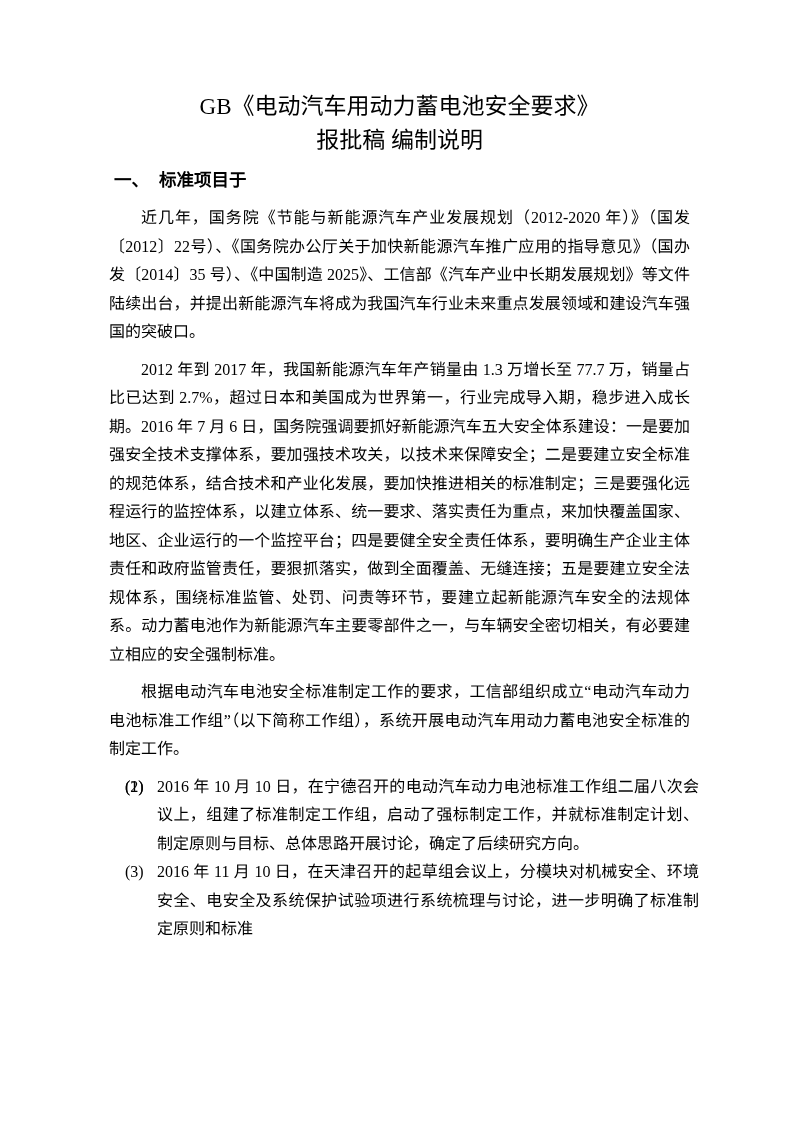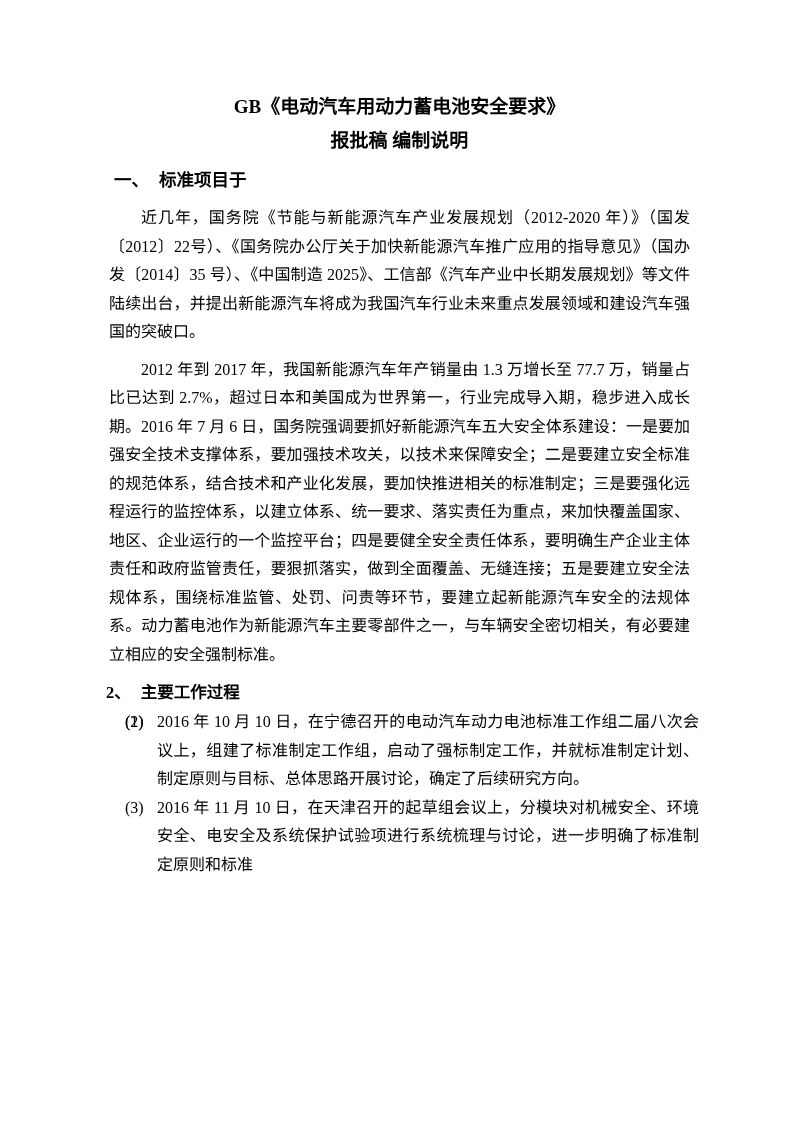--- a/index.html
+++ b/index.html
@@ -14,22 +14,22 @@
     margin: 0 auto;
     background: #ffffff;
     color: #000000;
     font-family: "Liberation Serif", "DejaVu Serif", serif;
     box-sizing: border-box;
     padding: 90px 94px 40px 100px;
     overflow: hidden;
   }
   .doc-title {
     text-align: center;
-    font-size: 19px;
-    font-weight: bold;
+    font-size: 23px;
+    font-weight: normal;
     line-height: 34px;
     margin: 0;
   }
   .section-heading {
     font-size: 17.5px;
     font-weight: bold;
     line-height: 30px;
     margin: 7px 0 0 14px;
   }
   .sub-heading {
@@ -74,22 +74,22 @@
 
   <p class="doc-title">GB《电动汽车用动力蓄电池安全要求》</p>
   <p class="doc-title">报批稿 编制说明</p>
 
   <h2 class="section-heading"><span class="heading-number">一、</span><span>标准项目于</span></h2>
 
 
   <p class="body-para">近几年，国务院《节能与新能源汽车产业发展规划（2012-2020 年）》（国发〔2012〕22号）、《国务院办公厅关于加快新能源汽车推广应用的指导意见》（国办发〔2014〕35 号）、《中国制造 2025》、工信部《汽车产业中长期发展规划》等文件陆续出台，并提出新能源汽车将成为我国汽车行业未来重点发展领域和建设汽车强国的突破口。</p>
   <p class="body-para">2012 年到 2017 年，我国新能源汽车年产销量由 1.3 万增长至 77.7 万，销量占比已达到 2.7%，超过日本和美国成为世界第一，行业完成导入期，稳步进入成长期。2016 年 7 月 6 日，国务院强调要抓好新能源汽车五大安全体系建设：一是要加强安全技术支撑体系，要加强技术攻关，以技术来保障安全；二是要建立安全标准的规范体系，结合技术和产业化发展，要加快推进相关的标准制定；三是要强化远程运行的监控体系，以建立体系、统一要求、落实责任为重点，来加快覆盖国家、地区、企业运行的一个监控平台；四是要健全安全责任体系，要明确生产企业主体责任和政府监管责任，要狠抓落实，做到全面覆盖、无缝连接；五是要建立安全法规体系，围绕标准监管、处罚、问责等环节，要建立起新能源汽车安全的法规体系。动力蓄电池作为新能源汽车主要零部件之一，与车辆安全密切相关，有必要建立相应的安全强制标准。</p>
 
-  <h3 class="sub-heading"><span class="heading-number">2、</span><span>主要工作过程</span></h3>
 
+  <p class="body-para">根据电动汽车电池安全标准制定工作的要求，工信部组织成立“电动汽车动力电池标准工作组”（以下简称工作组），系统开展电动汽车用动力蓄电池安全标准的制定工作。</p>
 
   <div class="numbered-list">
     <div class="list-item">
       <span class="list-marker">(1)</span>
     </div>
     <div class="list-item">
       <span class="list-marker">(2)</span>
       <span>2016 年 10 月 10 日，在宁德召开的电动汽车动力电池标准工作组二届八次会议上，组建了标准制定工作组，启动了强标制定工作，并就标准制定计划、制定原则与目标、总体思路开展讨论，确定了后续研究方向。</span>
     </div>
     <div class="list-item">

